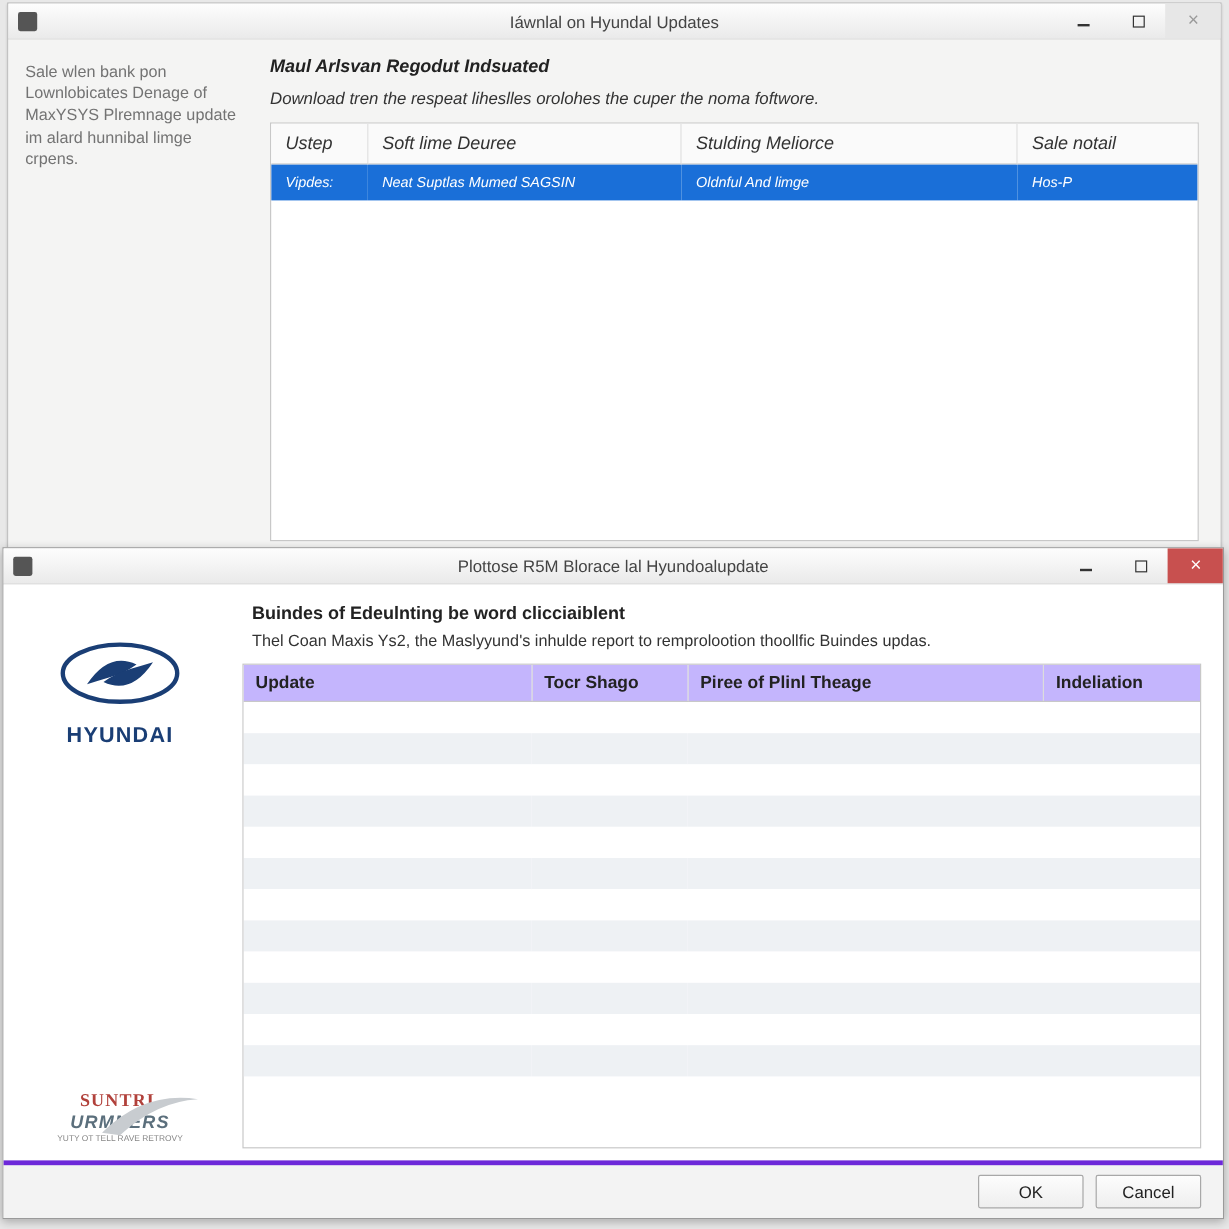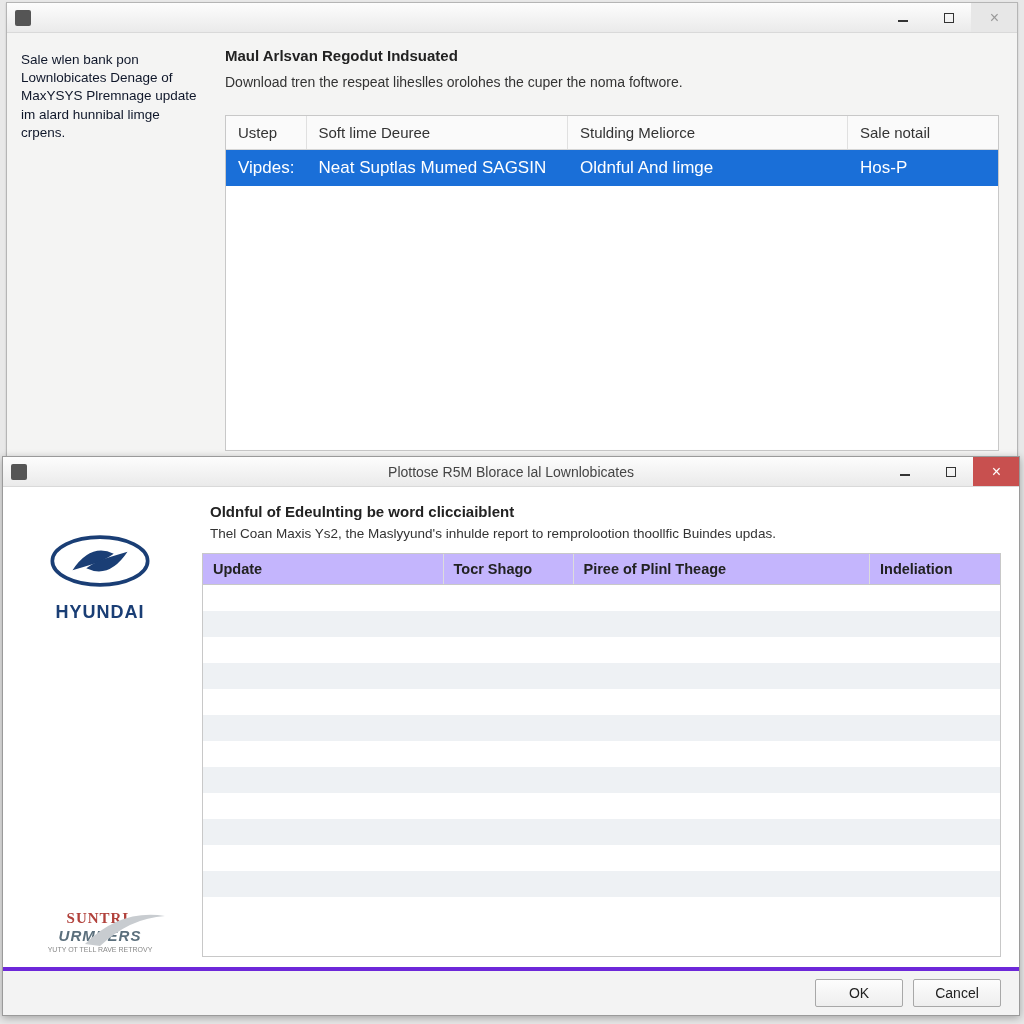--- a/index.html
+++ b/index.html
@@ -75,39 +75,40 @@
 
   .win1-body {
     display: flex;
     height: calc(100% - 30px);
     background: #f4f4f3;
   }
   .win1-side {
     width: 210px;
     padding: 18px 14px;
     font-size: 13.5px;
-    color: #0f172a;
+    color: #737373;
     line-height: 1.35;
   }
   .win1-main {
     flex: 1;
     padding: 14px 18px 10px 8px;
     display: flex;
     flex-direction: column;
+    font-style: italic;
   }
   .win1-heading {
     font-weight: 600;
     font-size: 15px;
     color: #222;
     margin-bottom: 10px;
   }
   .win1-sub {
     font-size: 14px;
     color: #333;
-    margin-bottom: 25px;
+    margin-bottom: 12px;
   }
 
   .tbl1-wrap {
     border: 1px solid #c8c8c8;
     background: #fff;
     flex: 1;
     overflow: hidden;
   }
   table.tbl1 {
     width: 100%;
@@ -120,21 +121,21 @@
     text-align: left;
     padding: 8px 12px;
     border-bottom: 1px solid #d5d5d5;
     border-right: 1px solid #e0e0e0;
     font-size: 15px;
     color: #333;
   }
   .tbl1 th:last-child { border-right: none; }
   .tbl1 td {
     padding: 8px 12px;
-    font-size: 17px;
+    font-size: 12px;
     border-right: 1px solid transparent;
   }
   .tbl1 tr.selected td {
     background: #1a6fd8;
     color: #fff;
   }
 
   
   .win2 {
     position: absolute;
@@ -282,20 +283,21 @@
   .glyph-min { width:10px; height:2px; background: currentColor; margin-top:6px; }
   .glyph-max { width:10px; height:10px; border:1.5px solid currentColor; }
   .glyph-x { font-size: 16px; line-height: 1; font-weight: 400; }
 </style>
 </head>
 <body>
 
 <div class="win1">
   <div class="titlebar">
     <div class="app-icon"></div>
+    <div class="title-text">Iáwnlal on Hyundal Updates</div>
     <div class="win-controls">
       <div class="win-btn">
           <div class="glyph-min"></div>
         </div>
       <div class="win-btn">
           <div class="glyph-max"></div>
         </div>
       <div class="win-btn close-disabled">
           <span class="glyph-x">×</span>
         </div>
@@ -332,21 +334,21 @@
           </tbody>
         </table>
       </div>
     </div>
   </div>
 </div>
 
 <div class="win2">
   <div class="titlebar">
     <div class="app-icon"></div>
-    <div class="title-text">Plottose R5M Blorace lal Lownlobicates</div>
+    <div class="title-text">Plottose R5M Blorace lal Hyundoalupdate</div>
     <div class="win-controls">
       <div class="win-btn">
           <div class="glyph-min"></div>
         </div>
       <div class="win-btn">
           <div class="glyph-max"></div>
         </div>
       <div class="win-btn close-red">
           <span class="glyph-x">×</span>
         </div>
@@ -368,21 +370,21 @@
         <svg class="swoosh" viewBox="0 0 90 50">
           <path d="M5 40 Q40 5 85 12 Q50 14 20 42 Z" fill="#c8ccd0"></path>
         </svg>
         <div class="b1">SUNTRL</div>
         <div class="b2">URMNERS</div>
         <div class="b3">YUTY OT TELL RAVE RETROVY</div>
       </div>
     </div>
 
     <div class="win2-main">
-      <div class="win2-heading">Oldnful of Edeulnting be word clicciaiblent</div>
+      <div class="win2-heading">Buindes of Edeulnting be word clicciaiblent</div>
       <div class="win2-sub">Thel Coan Maxis Ys2, the Maslyyund's inhulde report to remprolootion thoollfic Buindes updas.</div>
       <div class="tbl2-wrap">
         <table class="tbl2">
           <colgroup>
             <col style="width:240px">
               <col style="width:130px">
               <col>
               <col style="width:130px">
           </colgroup>
           <thead>

